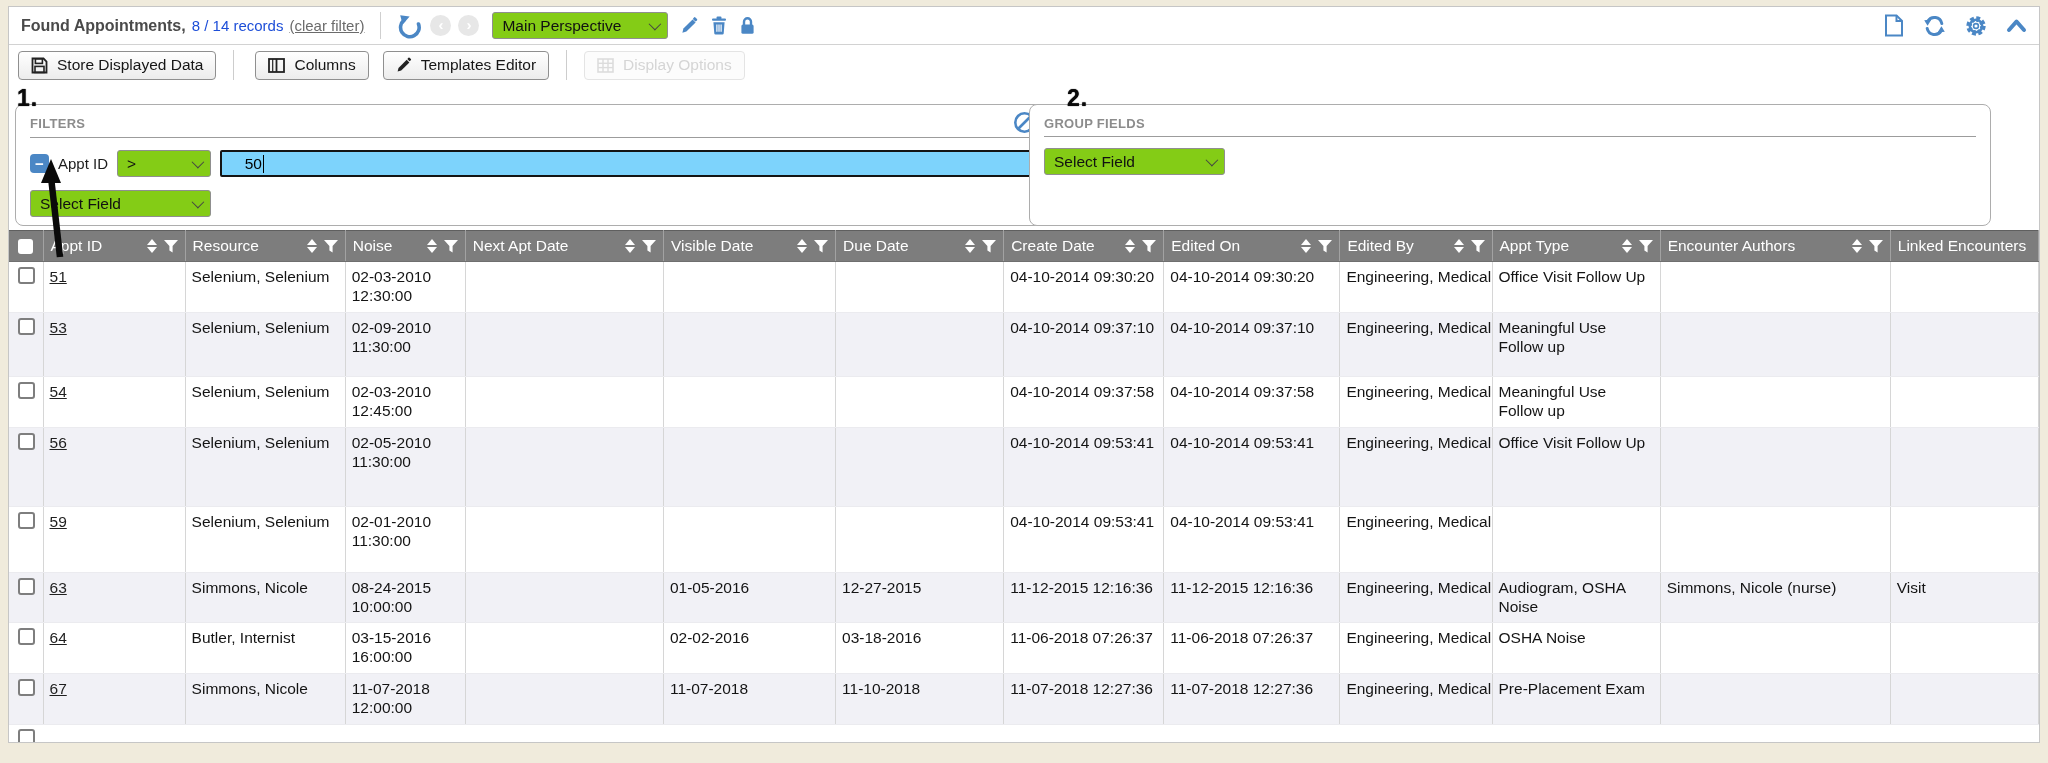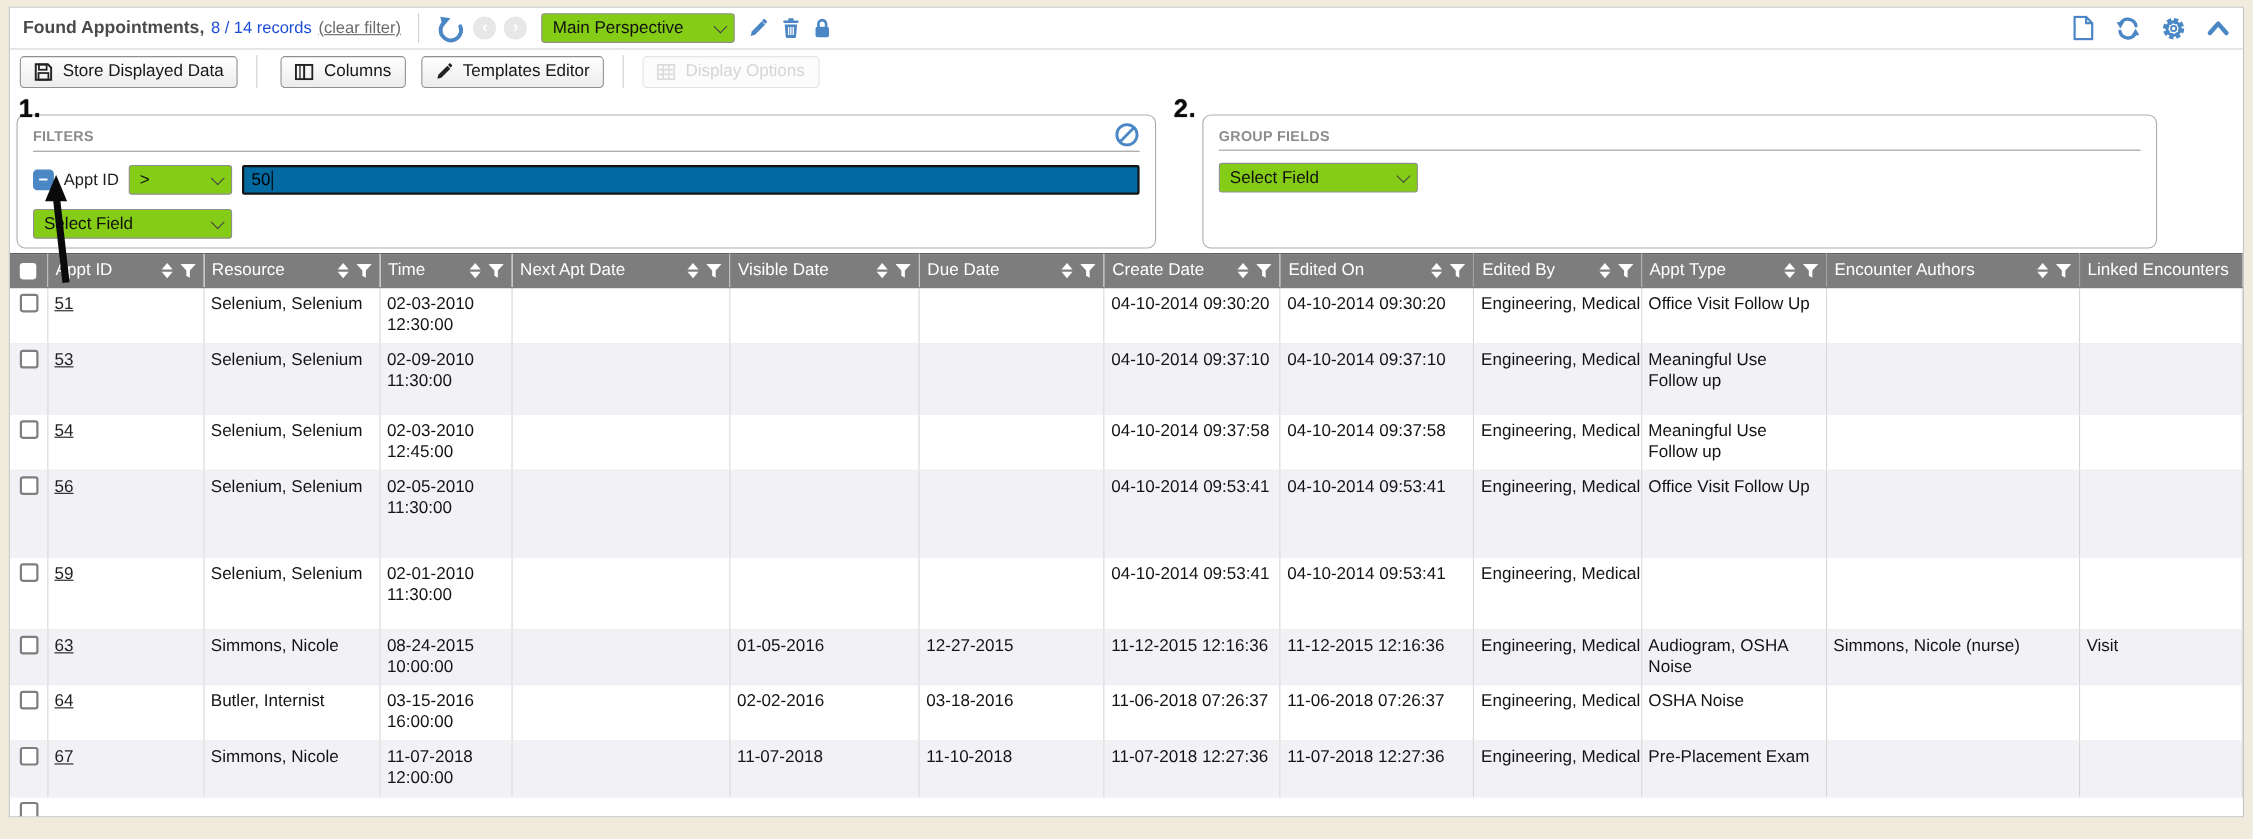--- a/index.html
+++ b/index.html
@@ -38,30 +38,30 @@
   .btn.disabled{color:#d5d5d5;border-color:#e4e4e4;background:#fcfcfc;cursor:default;}
   .tsep{width:1px;height:30px;background:#cdcdcd;margin:0 17px;}
   .gap14{margin-left:14px;}
   
   .content{position:relative;height:145px;}
   .num-marker{position:absolute;top:0px;font-size:23px;font-weight:900;color:#0a0a0a;letter-spacing:1px;
     text-shadow:0 0 1px #000;z-index:6;}
   .panel{position:absolute;top:19px;border:1px solid #adadad;border-radius:8px;background:#fff;
     box-sizing:border-box;padding:6px 14px;height:122px;}
   .panel-filters{left:6px;width:1036px;}
-  .panel-group{left:1084px;width:868px;}
+  .panel-group{left:1020px;width:962px;}
   .panel-title-row{display:flex;align-items:center;border-bottom:1px solid #9c9c9c;padding-bottom:1px;min-height:24px;}
   .panel-title{font-size:13px;font-weight:bold;color:#8c8c8c;letter-spacing:.3px;}
   .filter-row{display:flex;align-items:center;gap:9px;margin-top:12px;}
   .minus-btn{width:19px;height:19px;border-radius:4px;background:#4b87c5;color:#fff;display:inline-flex;
     align-items:center;justify-content:center;font-size:15px;font-weight:bold;cursor:pointer;line-height:1;flex:none;}
   .filter-label{font-size:15px;color:#1c1c1c;white-space:nowrap;}
   .op-select{width:94px;}
-  .val-input{width:820px;height:27px;border:2px solid #141414;border-radius:2px;background:#0369a1;
-    display:inline-flex;align-items:center;padding:0 7px;font-size:15.5px;color:#000;box-sizing:border-box;}
+  .val-input{width:820px;height:27px;border:2px solid #141414;border-radius:2px;background:#7dd3fc;
+    display:inline-flex;align-items:center;padding:0 23px;font-size:15.5px;color:#000;box-sizing:border-box;}
   .caret{display:inline-block;width:1.5px;height:18px;background:#000;margin-left:1px;}
   .field-select{width:181px;margin-top:13px;}
   .slash-icon{margin-left:auto;margin-bottom:2px;}
   
   .anno-arrow{position:absolute;left:28px;top:152px;z-index:7;}
   
   table.grid{border-collapse:collapse;table-layout:fixed;width:2030px;}
   .grid th{background:#7d7d7d;color:#fff;font-weight:normal;font-size:15.5px;height:31px;padding:0 7px;
     border-right:1px solid #a2a2a2;border-top:1px solid #5f5f5f;border-bottom:1px solid #6f6f6f;
     box-sizing:border-box;text-align:left;overflow:hidden;}
@@ -294,21 +294,21 @@
                   <span class="tri-down"></span>
                 </span>
                 <svg width="14" height="13" viewBox="0 0 14 13">
                   <polygon points="0,0 14,0 8.6,6 8.6,12.4 5.4,10.6 5.4,6" fill="#fff"></polygon>
                 </svg>
               </span>
             </div>
           </th>
           <th>
             <div class="th-inner">
-              <span>Time</span>
+              <span>Noise</span>
               <span class="th-icons">
                 <span class="sortstack">
                   <span class="tri-up"></span>
                   <span class="tri-down"></span>
                 </span>
                 <svg width="14" height="13" viewBox="0 0 14 13">
                   <polygon points="0,0 14,0 8.6,6 8.6,12.4 5.4,10.6 5.4,6" fill="#fff"></polygon>
                 </svg>
               </span>
             </div>

